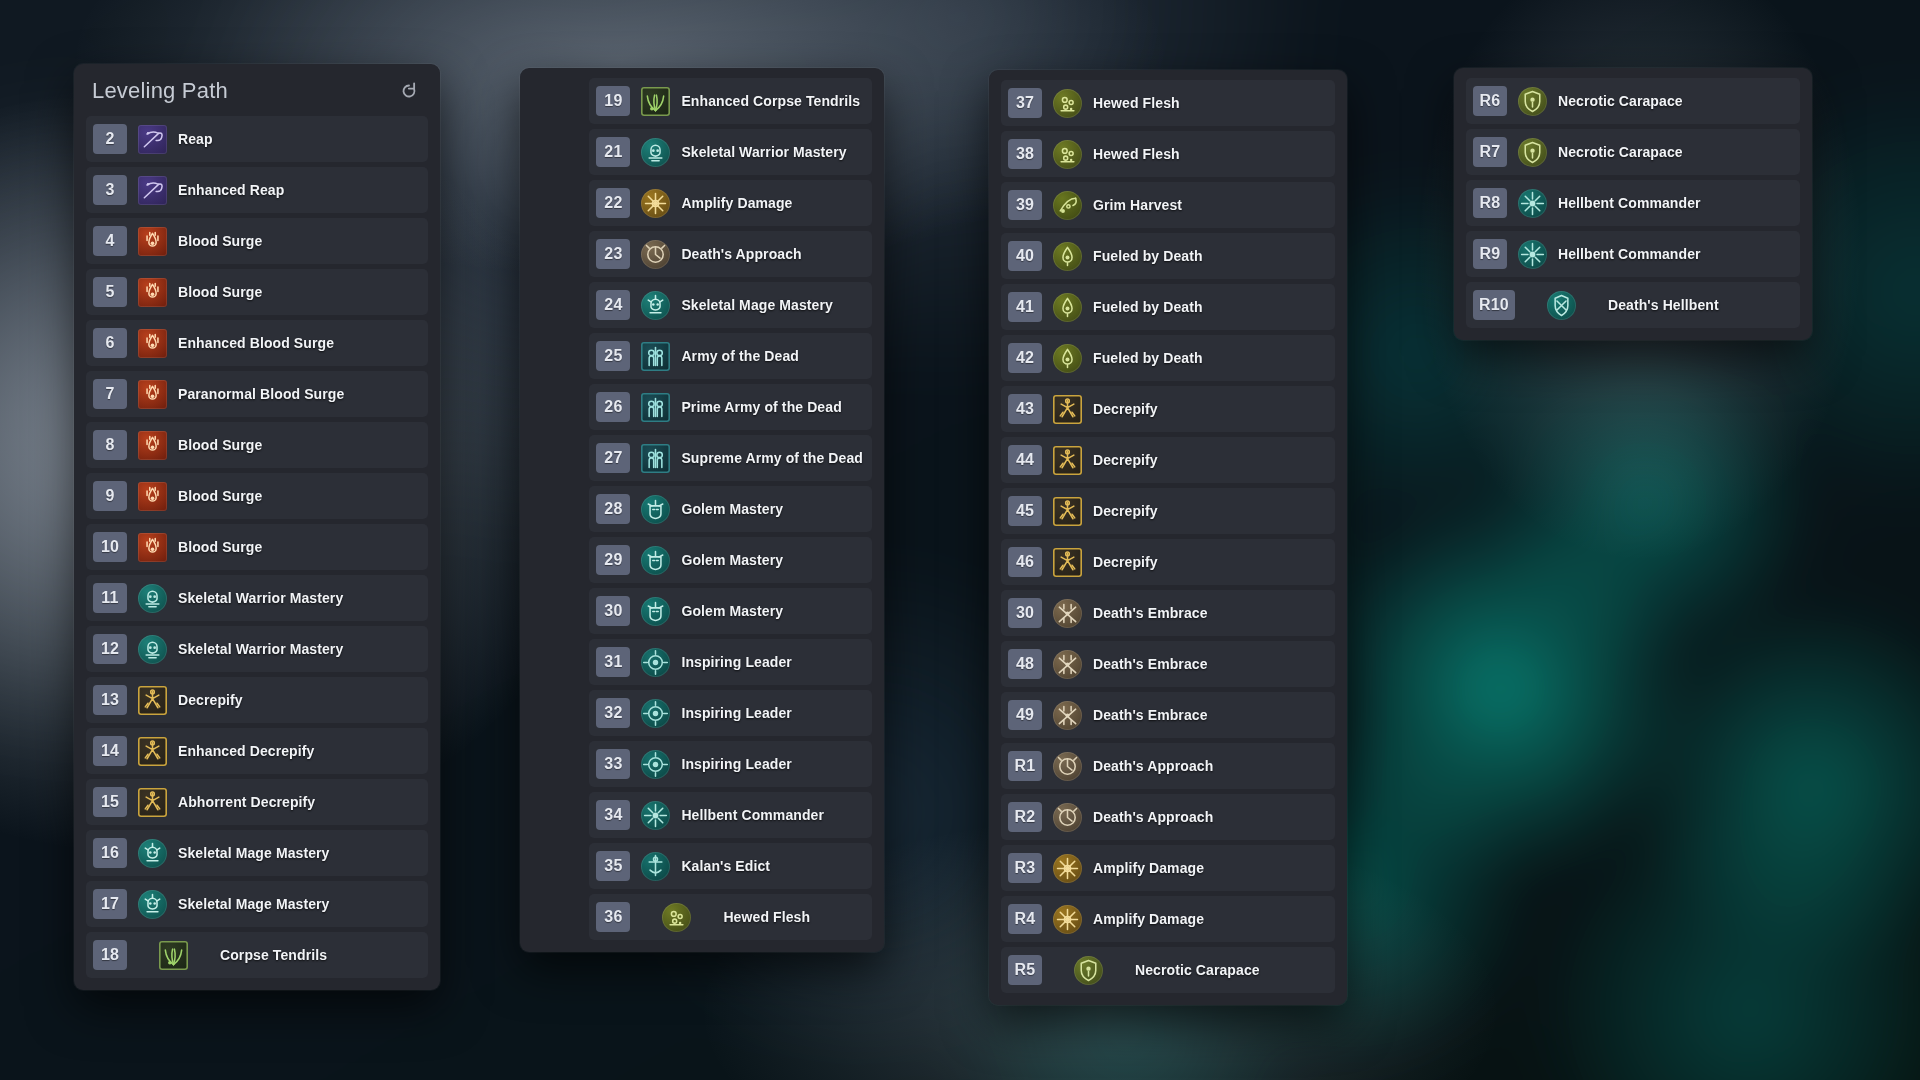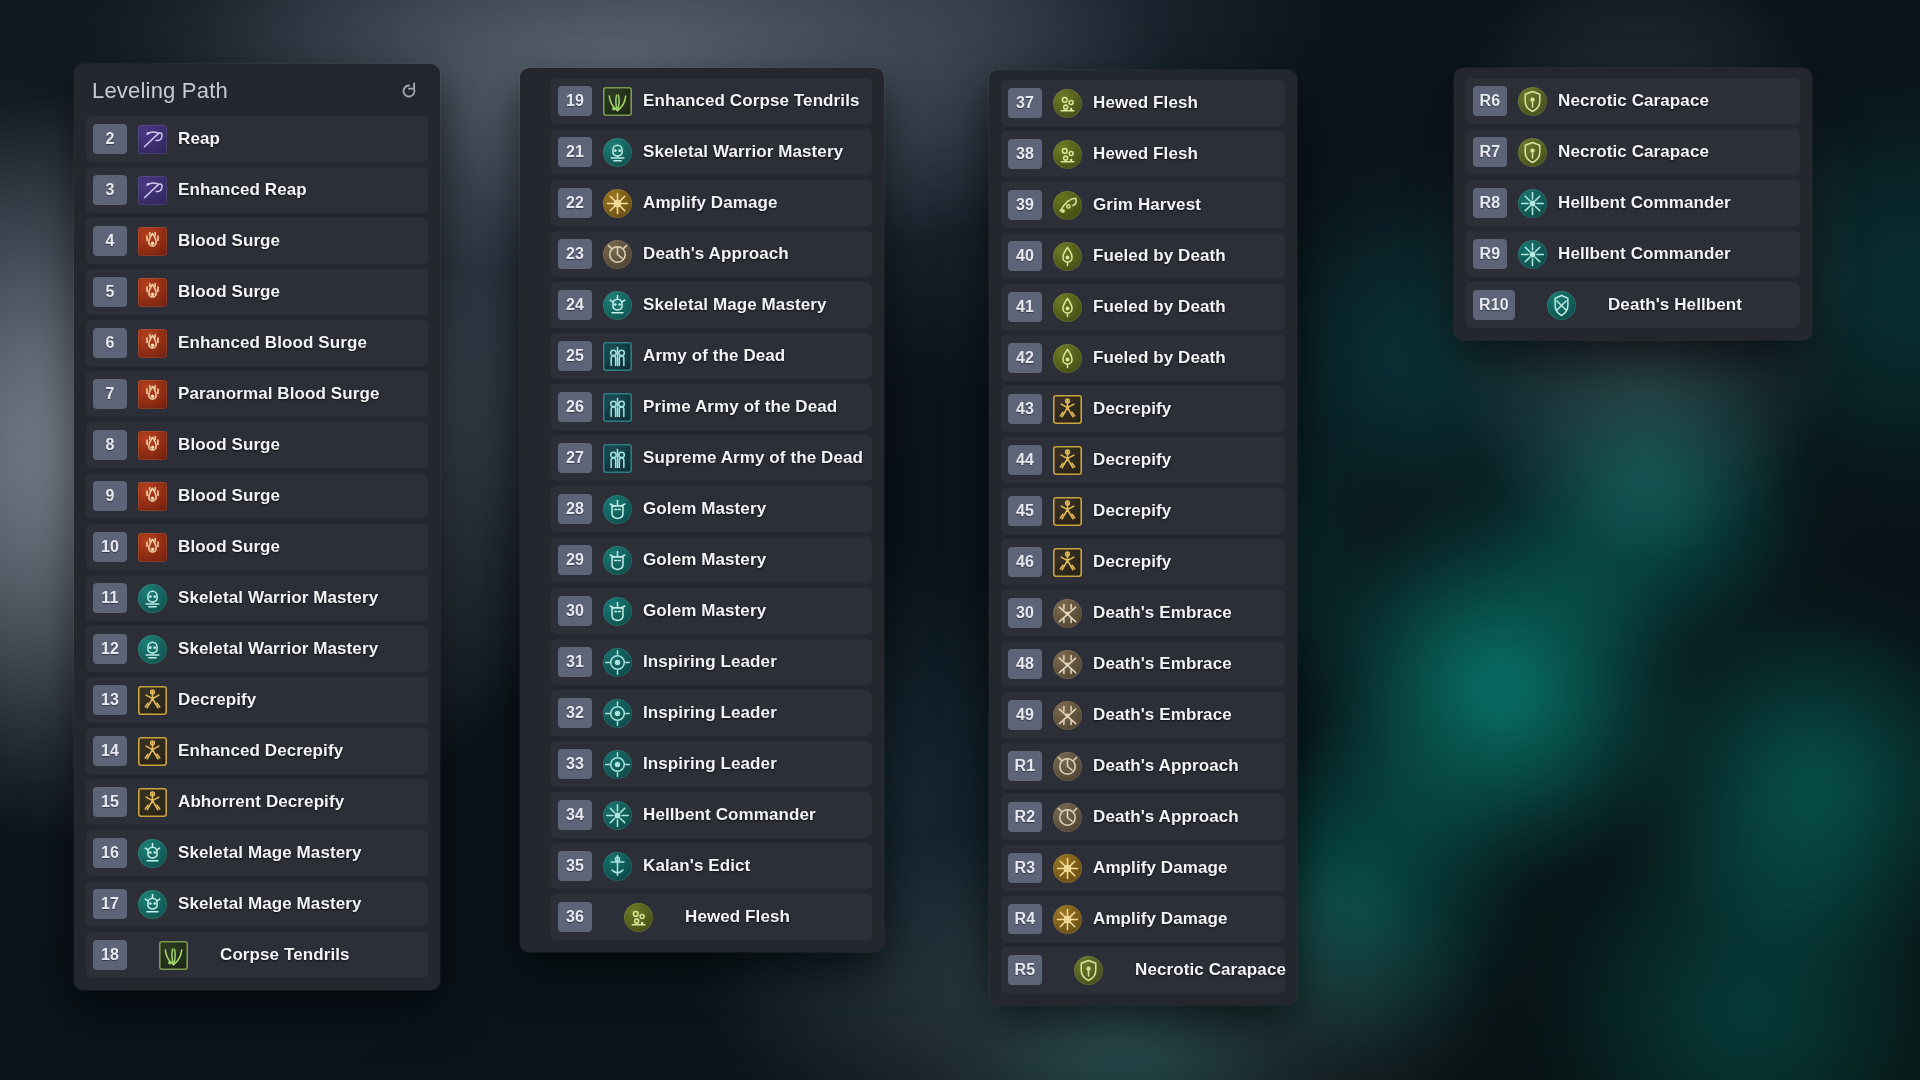--- a/index.html
+++ b/index.html
@@ -64,21 +64,21 @@
       0 18px 46px rgba(0,0,0,0.62);
     padding: 10px 12px 12px 12px;
     display: flex;
     flex-direction: column;
   }
   .panel.has-header { padding-top: 8px; }
 
   
   #panel-0 { left: 74px;   top: 64px;  width: 366px;  }
   #panel-1 { left: 520px;  top: 68px;  width: 364px; align-items: flex-end;  }
-  #panel-2 { left: 989px;  top: 70px;  width: 308px;  }
+  #panel-2 { left: 989px;  top: 70px;  width: 358px;  }
   #panel-3 { left: 1454px; top: 68px;  width: 358px;  }
 
   .panel-header {
     display: flex;
     align-items: center;
     justify-content: space-between;
     padding: 6px 6px 12px 6px;
   }
   .panel-title {
     color: #c6cbd4;
@@ -139,21 +139,21 @@
     align-items: center;
     justify-content: center;
     overflow: hidden;
   }
   .ic.sq   { border-radius: 3px; }
   .ic.circ { border-radius: 50%; }
   .ic svg { width: 100%; height: 100%; display: block; }
 
   .label {
     color: #f2f4f7;
-    font-size: 17px;
+    font-size: 14px;
     font-weight: 700;
     letter-spacing: .1px;
     white-space: nowrap;
     text-shadow: 0 1px 2px rgba(0,0,0,.75);
   }
 </style>
 </head>
 <body>
 
 <div id="app">

